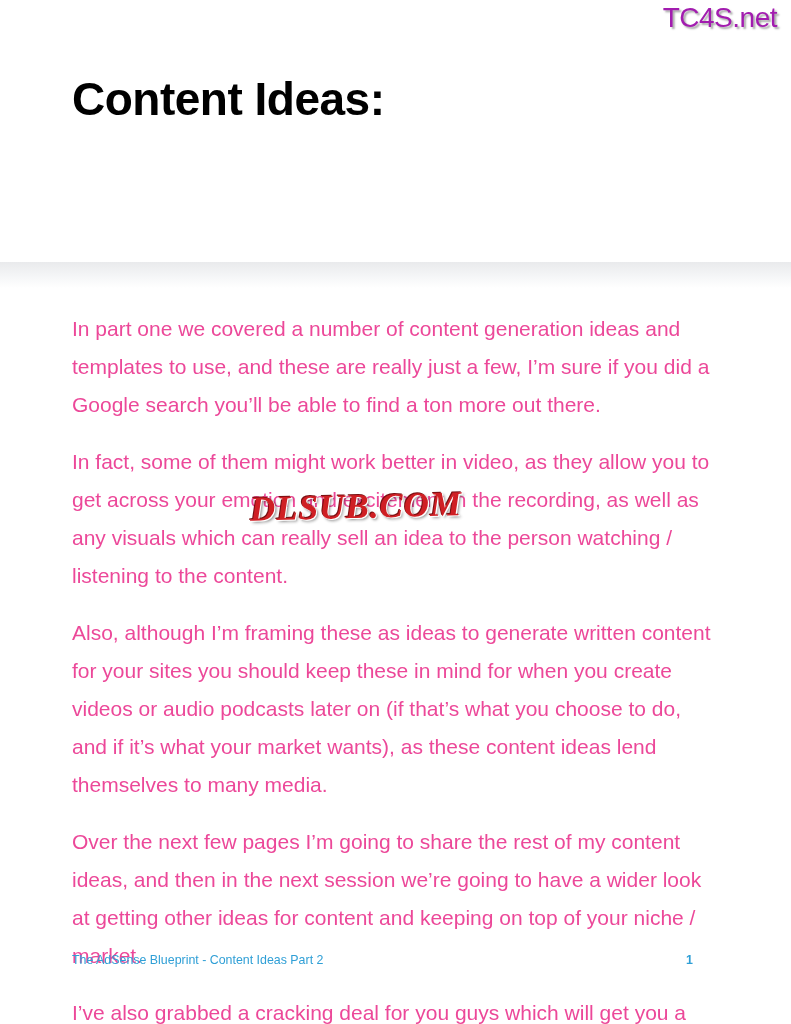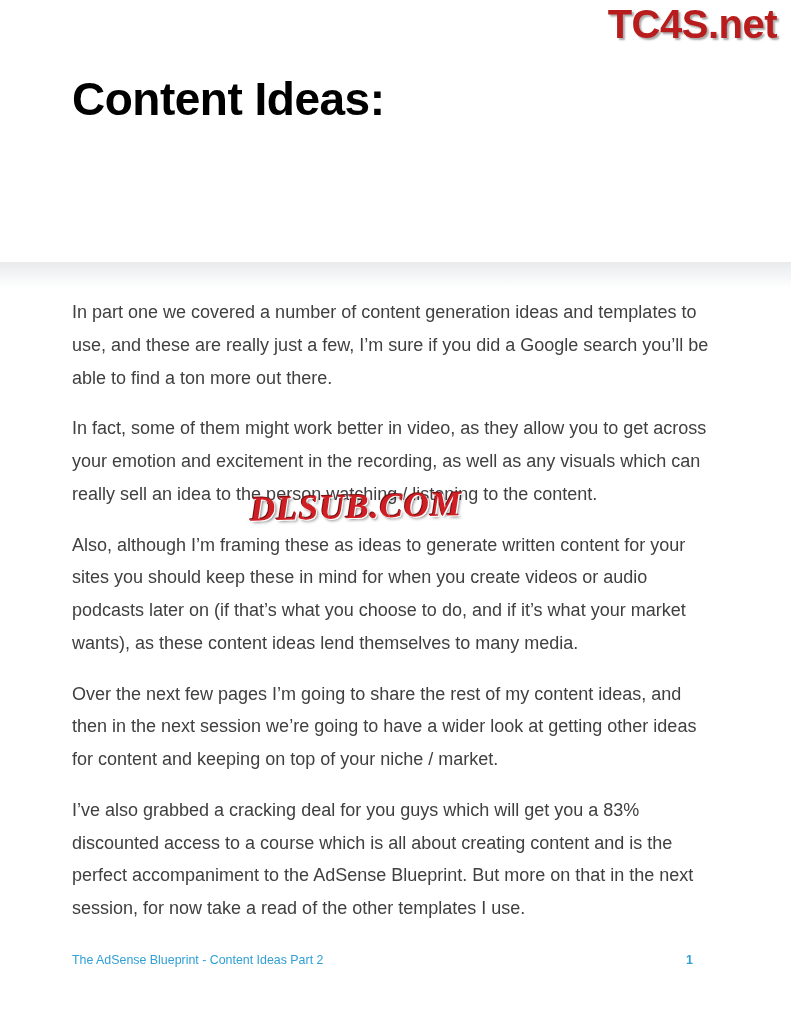--- a/index.html
+++ b/index.html
@@ -20,23 +20,23 @@
     inset: 0;
     background: #ffffff;
   }
 
   
   .brand-top {
     position: absolute;
     top: 2px;
     right: 14px;
     font-family: "Liberation Sans", sans-serif;
-    font-size: 40px;
-    font-weight: bold;
-    color: #b91c1c;
+    font-size: 28px;
+    font-weight: normal;
+    color: #a21caf;
     letter-spacing: -0.5px;
     text-shadow: 2px 2px 2px rgba(0,0,0,0.35);
   }
 
   
   .title-block {
     position: absolute;
     left: 72px;
     top: 74px;
     width: 640px;
@@ -71,24 +71,24 @@
   }
 
   
   .body-copy {
     position: absolute;
     left: 72px;
     top: 296px;
     width: 646px;
   }
   .body-copy p {
-    font-size: 18px;
+    font-size: 21px;
     line-height: 1.82;
-    color: #404040;
-    margin: 0 0 18px 0;
+    color: #ec4899;
+    margin: 14px 0 18px 0;
     text-align: left;
   }
 
   
   .watermark-mid {
     position: absolute;
     left: 250px;
     top: 487px;
     font-family: "Liberation Serif", serif;
     font-size: 35px;

